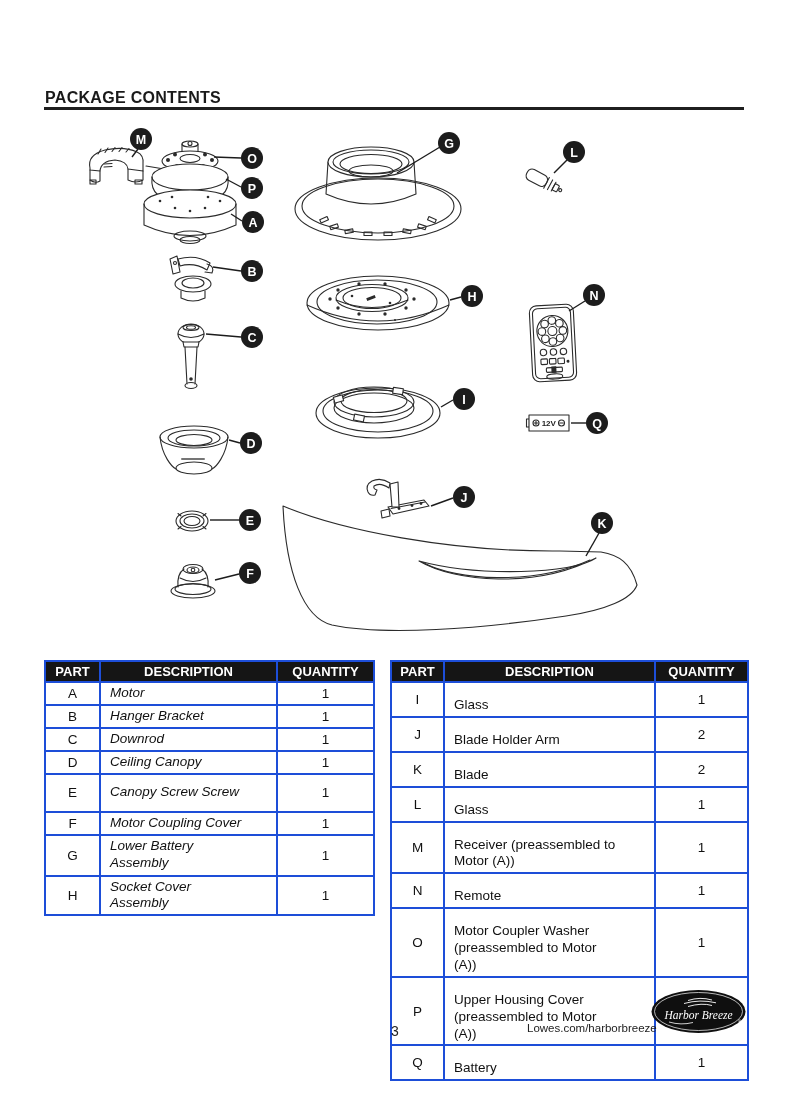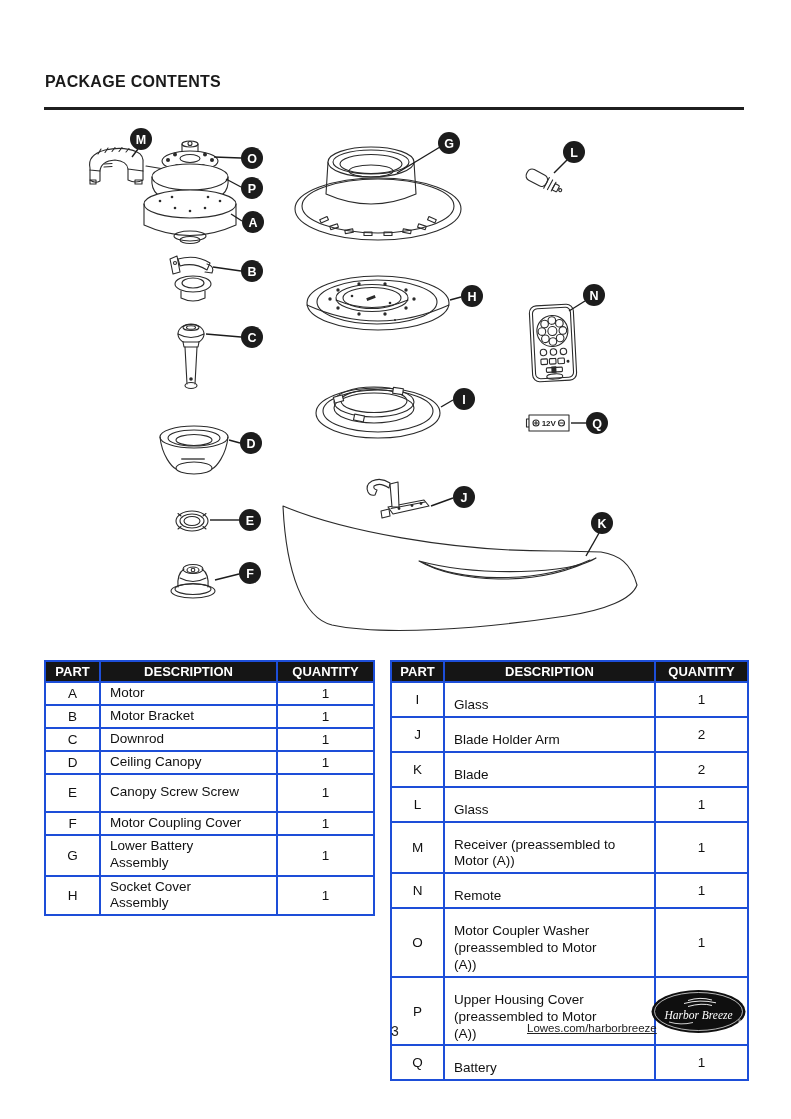--- a/index.html
+++ b/index.html
@@ -1,43 +1,43 @@
 <!DOCTYPE html>
 <html><head>
 <meta charset="utf-8">
 <style>
   html,body{margin:0;padding:0;background:#e8e8e8;}
   .page{position:relative;width:791px;height:1119px;background:#ffffff;margin:0 auto;
         font-family:"Liberation Sans",sans-serif;color:#1a1a1a;overflow:hidden;}
   
-  .title{position:absolute;left:45px;top:73px;font-size:16px;font-weight:bold;letter-spacing:.3px;color:#1a1a1a;}
+  .title{position:absolute;left:45px;top:89px;font-size:16px;font-weight:bold;letter-spacing:.3px;color:#1a1a1a;}
   .title-rule{position:absolute;left:44px;top:107px;width:700px;height:3px;background:#1f1f1f;}
   
   .diagram{position:absolute;left:40px;top:120px;width:720px;height:540px;}
   .ln{fill:none;stroke:#2b2b2b;stroke-width:1.1;stroke-linecap:round;stroke-linejoin:round;}
   .lnf{fill:#ffffff;stroke:#2b2b2b;stroke-width:1.1;stroke-linejoin:round;}
   .fill{fill:#2b2b2b;stroke:none;}
   .callout line{stroke:#1c1c1c;stroke-width:1.4;}
   .callout circle{fill:#1c1c1c;stroke:none;}
   .callout text{fill:#ffffff;font-family:"Liberation Sans",sans-serif;font-size:12.5px;font-weight:bold;text-anchor:middle;}
   .batt-label{fill:#1c1c1c;font-family:"Liberation Sans",sans-serif;font-size:8px;font-weight:bold;text-anchor:middle;}
   
   table.pt{position:absolute;border-collapse:collapse;table-layout:fixed;background:#fff;}
   table.pt th,table.pt td{border:2px solid #1d4ed8;overflow:hidden;}
   table.pt thead th{background:#151515;color:#ffffff;font-size:13px;font-weight:bold;text-align:center;padding:0;}
   table.pt td{font-size:13.5px;color:#111;vertical-align:middle;}
   td.c{text-align:center;padding:0;}
   td.d{text-align:left;line-height:1.25;}
-  #t-left td.d{padding:2px 28px 2px 9px;}
+  #t-left td.d{padding:2px 28px 2px 9px;font-style:italic;}
   #t-right td.d{padding:14px 36px 2px 9px;}
   tr.h21{height:21px;} tr.h22{height:22px;} tr.h23{height:23px;}
   tr.h37{height:37px;} tr.h38{height:38px;} tr.h40{height:40px;} tr.h41{height:41px;}
   
   .page-num{position:absolute;left:380px;top:1023px;width:30px;text-align:center;font-size:14px;color:#222;}
-  .footer-url{position:absolute;left:527px;top:1022px;font-size:11.5px;color:#222;text-decoration:underline;}
+  .footer-url{position:absolute;left:527px;top:1022px;font-size:11.5px;color:#222;}
   .logo{position:absolute;left:650px;top:989px;width:97px;height:45px;}
 </style>
 </head>
 <body>
 
 <div class="page">
 
   <div class="title">PACKAGE CONTENTS</div>
   <div class="title-rule"></div>
 
@@ -341,21 +341,21 @@
       </tr>
     </thead>
     <tbody>
       <tr class="h23">
         <td class="c">A</td>
         <td class="d">Motor</td>
         <td class="c">1</td>
         </tr>
       <tr class="h22">
         <td class="c">B</td>
-        <td class="d">Motor Bracket</td>
+        <td class="d">Hanger Bracket</td>
         <td class="c">1</td>
         </tr>
       <tr class="h21">
         <td class="c">C</td>
         <td class="d">Downrod</td>
         <td class="c">1</td>
         </tr>
       <tr class="h22">
         <td class="c">D</td>
         <td class="d">Ceiling Canopy</td>

